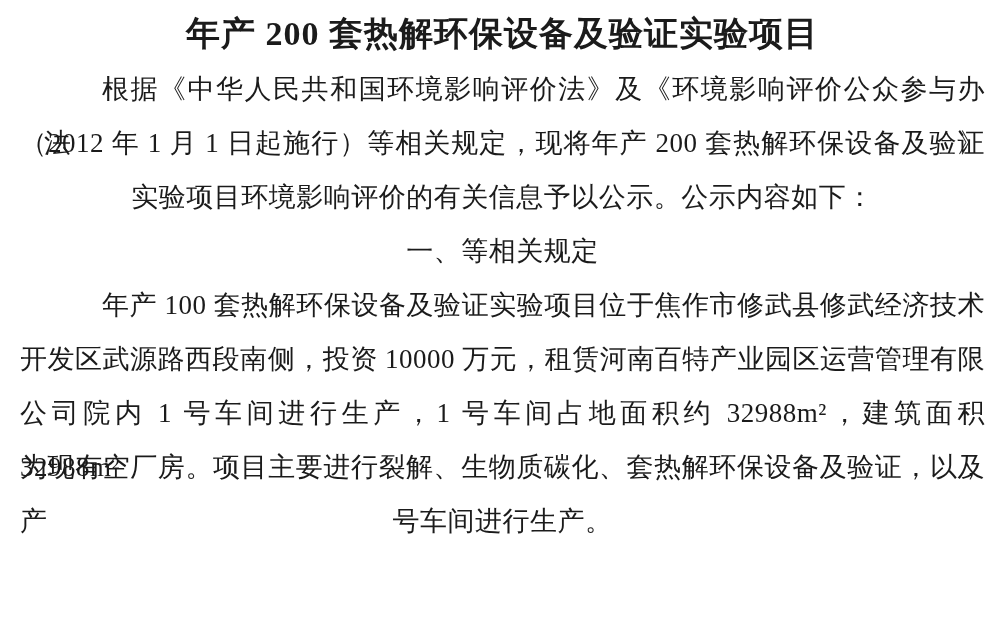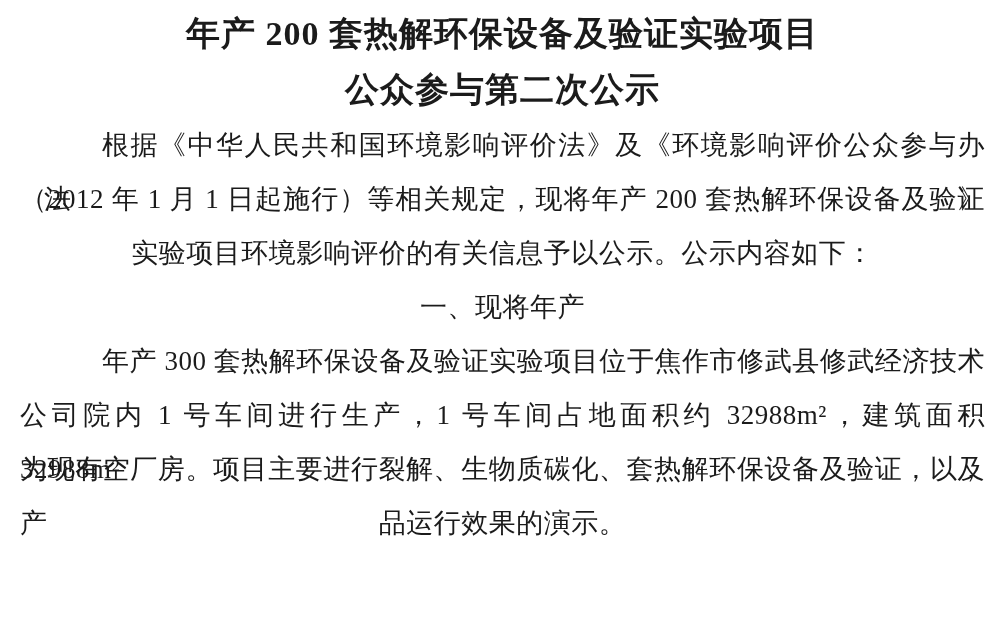--- a/index.html
+++ b/index.html
@@ -44,26 +44,26 @@
     text-indent: 58px;
     margin-left: 24px;
   }
 </style>
 </head>
 <body>
 
 <div class="page">
 
   <div class="title-line">年产 200 套热解环保设备及验证实验项目</div>
-  <div class="title-line">公众参与第二次公示</div>
 
   <div class="body-line indent fill">根据《中华人民共和国环境影响评价法》及《环境影响评价公众参与办法》</div>
   <div class="body-line fill">（2012 年 1 月 1 日起施行）等相关规定，现将年产 200 套热解环保设备及验证</div>
   <div class="body-line">实验项目环境影响评价的有关信息予以公示。公示内容如下：</div>
 
-  <div class="body-line">一、现将年产</div>
+  <div class="body-line">一、等相关规定</div>
 
-  <div class="body-line indent fill">年产 300 套热解环保设备及验证实验项目位于焦作市修武县修武经济技术</div>
+  <div class="body-line indent fill">年产 100 套热解环保设备及验证实验项目位于焦作市修武县修武经济技术</div>
+  <div class="body-line fill">开发区武源路西段南侧，投资 10000 万元，租赁河南百特产业园区运营管理有限</div>
   <div class="body-line fill">公司院内 1 号车间进行生产，1 号车间占地面积约 32988m²，建筑面积 32988m²，</div>
   <div class="body-line fill">为现有空厂房。项目主要进行裂解、生物质碳化、套热解环保设备及验证，以及产</div>
-  <div class="body-line">品运行效果的演示。</div>
+  <div class="body-line">号车间进行生产。</div>
 
 </div>
 
 </body></html>

